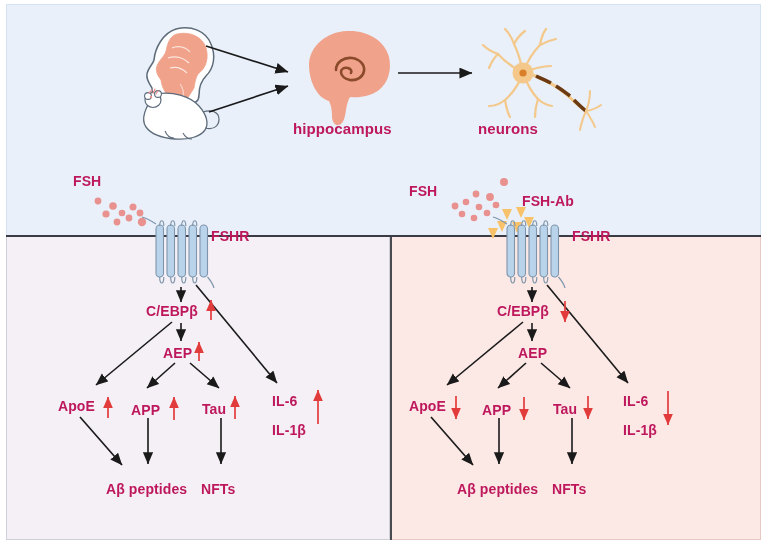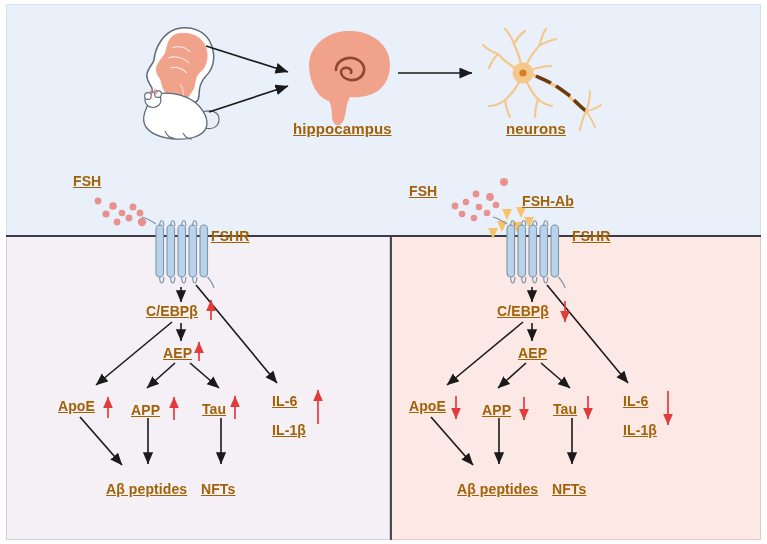--- a/index.html
+++ b/index.html
@@ -15,22 +15,22 @@
   #panel-bottom-left{left:6px;top:236px;width:384px;height:304px;
              background:#f4f0f6;border:1px solid #cfd0d8;}
   #panel-bottom-right{left:390px;top:236px;width:371px;height:304px;
              background:#fce9e5;border:1px solid #e8c8c4;}
   #membrane-line{position:absolute;left:6px;top:235px;width:755px;height:2px;
              background:#3b3b45;}
   #panel-divider{position:absolute;left:390px;top:237px;width:2px;height:303px;
              background:#4a4a52;}
 
   
-  .lbl{position:absolute;font-weight:bold;color:#a16207;white-space:nowrap;
-       letter-spacing:.1px;text-decoration:underline;}
+  .lbl{position:absolute;font-weight:bold;color:#be185d;white-space:nowrap;
+       letter-spacing:.1px;}
   .lbl-14{font-size:14px;}
   .lbl-15{font-size:15px;}
 
   
   #vec{position:absolute;left:0;top:0;width:767px;height:544px;
        pointer-events:none;}
 
   
 </style>
 </head>
@@ -249,21 +249,21 @@
     <g stroke="#e23b3b" stroke-width="1.7" fill="none">
       <line x1="565" y1="301" x2="565" y2="322" marker-end="url(#ahr)"></line>
       <line x1="456" y1="396" x2="456" y2="419" marker-end="url(#ahr)"></line>
       <line x1="524" y1="397" x2="524" y2="420" marker-end="url(#ahr)"></line>
       <line x1="588" y1="396" x2="588" y2="419" marker-end="url(#ahr)"></line>
       <line x1="668" y1="391" x2="668" y2="425" marker-end="url(#ahr)"></line>
     </g>
   </svg>
 
   <div class="lbl lbl-15" style="left:293px;top:120px;">hippocampus</div>
-  <div class="lbl lbl-15" style="left:506px;top:120px;">neurons</div>
+  <div class="lbl lbl-15" style="left:478px;top:120px;">neurons</div>
 
   <div class="lbl lbl-14" style="left:73px;top:173px;">FSH</div>
   <div class="lbl lbl-14" style="left:211px;top:228px;">FSHR</div>
 
   <div class="lbl lbl-14" style="left:146px;top:303px;">C/EBPβ</div>
   <div class="lbl lbl-14" style="left:163px;top:345px;">AEP</div>
   <div class="lbl lbl-14" style="left:58px;top:398px;">ApoE</div>
   <div class="lbl lbl-14" style="left:131px;top:402px;">APP</div>
   <div class="lbl lbl-14" style="left:202px;top:401px;">Tau</div>
   <div class="lbl lbl-14" style="left:272px;top:393px;">IL-6</div>

